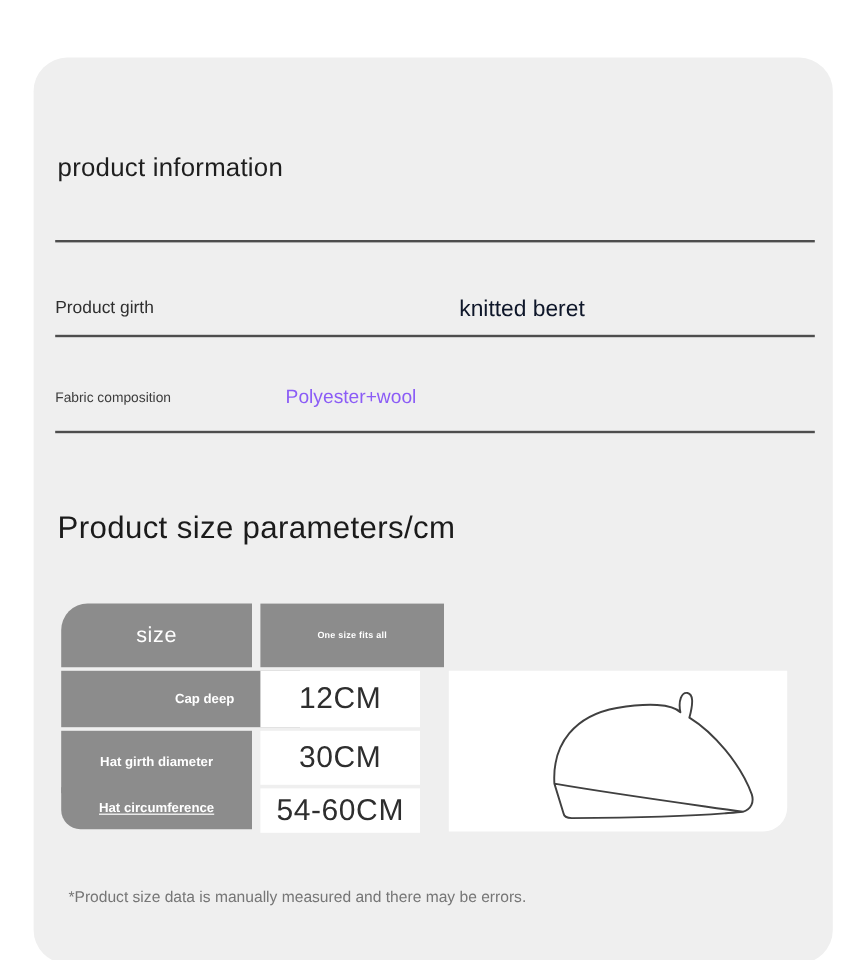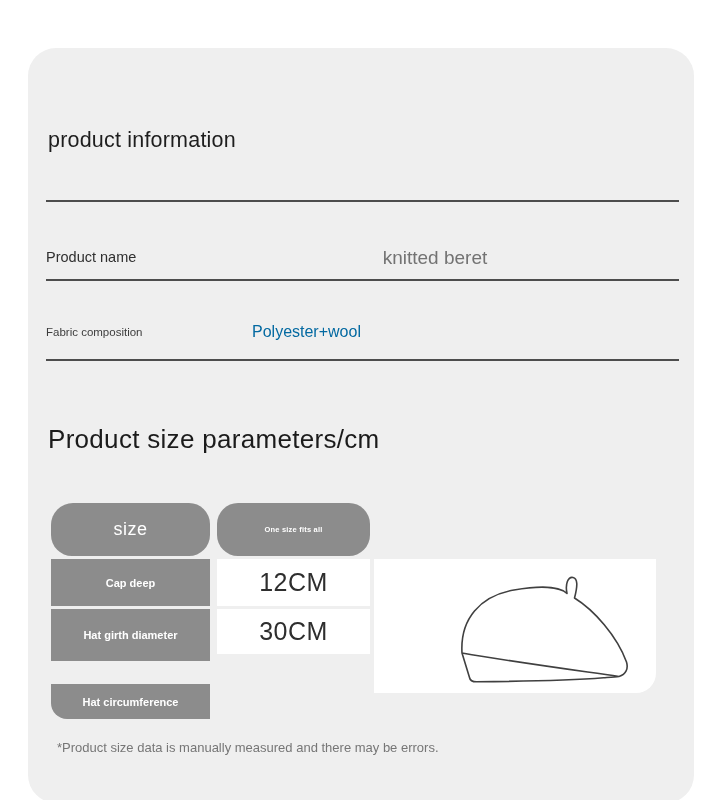--- a/index.html
+++ b/index.html
@@ -15,62 +15,62 @@
     position:absolute;left:20px;top:80px;font-size:21.5px;line-height:24px;
     color:#1e1e1e;letter-spacing:0.2px;
   }
   .divider{
     position:absolute;left:18px;width:633px;height:1.5px;background:#4d4d4d;
   }
   .d1{top:152px}.d2{top:231px}.d3{top:311px}
   .spec-label{position:absolute;left:18px;color:#2f2f2f;}
   .sl1{top:201px;font-size:14.5px;}
   .sl2{top:278px;font-size:11.5px;color:#3d3d3d;text-align:center;}
-  .spec-value{position:absolute;color:#737373;}
+  .spec-value{position:absolute;color:#0f172a;}
   .sv1{top:199px;left:189px;width:436px;text-align:center;font-size:19px;}
-  .sv2{top:275px;left:224px;font-size:16px;color:#0369a1;}
+  .sv2{top:275px;left:210px;font-size:16px;color:#8b5cf6;}
   .size-title{
     position:absolute;left:20px;top:376px;font-size:26px;line-height:30px;
     color:#1b1b1b;font-weight:500;letter-spacing:0.3px;
   }
   .cell{
     position:absolute;display:flex;align-items:center;justify-content:center;
   }
   .gray{background:#8c8c8c;color:#ffffff;}
   .white{background:#ffffff;color:#2e2e2e;}
-  .hdr{top:455px;height:53px;border-radius:21px;}
+  .hdr{top:455px;height:53px;}
   .hdr-size{left:23px;width:159px;border-top-left-radius:22px;font-size:18px;font-weight:500;letter-spacing:0.5px;}
   .hdr-fit{left:189px;width:153px;font-size:7.5px;font-weight:700;letter-spacing:0.2px;}
   .hdr-method{left:346px;width:282px;border-top-right-radius:22px;font-size:10px;font-weight:700;}
   .rowlab{left:23px;width:159px;font-size:11px;font-weight:700;}
-  .rowval{left:189px;width:153px;font-size:25px;letter-spacing:0.5px;}
-  .r1{top:511px;height:47px;}
+  .rowval{left:189px;width:133px;font-size:25px;letter-spacing:0.5px;}
+  .r1{top:511px;height:47px;padding-left:40px;}
   .v1{top:511px;height:47px;}
   .r2{top:561px;height:52px;}
   .v2{top:561px;height:45px;}
-  .r3{top:636px;height:35px;border-bottom-left-radius:16px;}
+  .r3{top:608px;height:35px;border-bottom-left-radius:16px;text-decoration:underline;}
   .v3{top:609px;height:37px;}
   .panel{
     position:absolute;left:346px;top:511px;width:282px;height:134px;
     background:#ffffff;border-bottom-right-radius:20px;
   }
   .footnote{
     position:absolute;left:29px;top:692px;font-size:13px;color:#767676;
   }
 </style>
 </head>
 <body>
 
 <div class="card">
 
   <div class="pi-title">product information</div>
 
   <div class="divider d1"></div>
 
-  <div class="spec-label sl1">Product name</div>
+  <div class="spec-label sl1">Product girth</div>
   <div class="spec-value sv1">knitted beret</div>
 
   <div class="divider d2"></div>
 
   <div class="spec-label sl2">Fabric composition</div>
   <div class="spec-value sv2">Polyester+wool</div>
 
   <div class="divider d3"></div>
 
   <div class="size-title">Product size parameters/cm</div>
@@ -78,20 +78,21 @@
   <div class="cell gray hdr hdr-size">size</div>
   <div class="cell gray hdr hdr-fit">One size fits all</div>
 
   <div class="cell gray rowlab r1">Cap deep</div>
   <div class="cell white rowval v1">12CM</div>
 
   <div class="cell gray rowlab r2">Hat girth diameter</div>
   <div class="cell white rowval v2">30CM</div>
 
   <div class="cell gray rowlab r3">Hat circumference</div>
+  <div class="cell white rowval v3">54-60CM</div>
 
   <div class="panel">
     <svg width="282" height="134" viewBox="0 0 282 134" xmlns="http://www.w3.org/2000/svg">
       <path d="M 88 94
                C 86 60 106 37 140 31
                C 166 26.5 186 27.5 193 34.5
                C 191 25 194 17.5 199 18.5
                C 203.5 19.5 204 26 200.5 39
                C 220 51 243 77 252.5 103
                C 254.5 109.5 252 115.5 245 117.5

